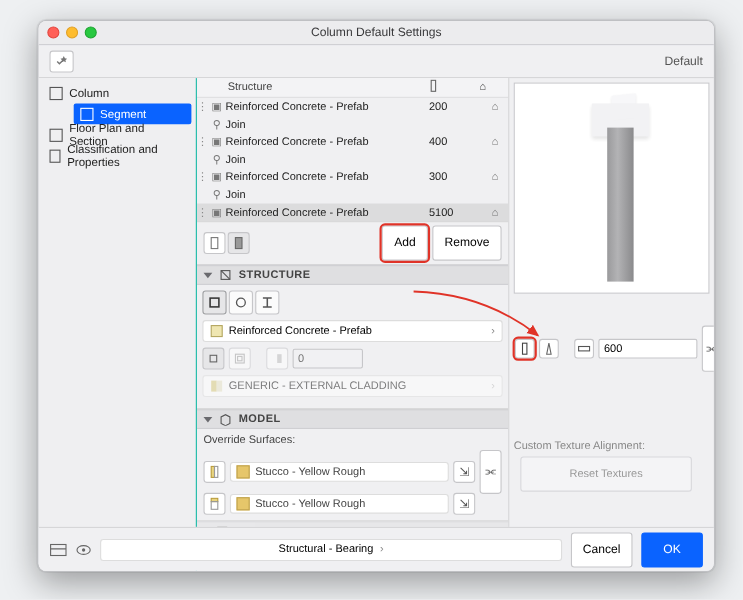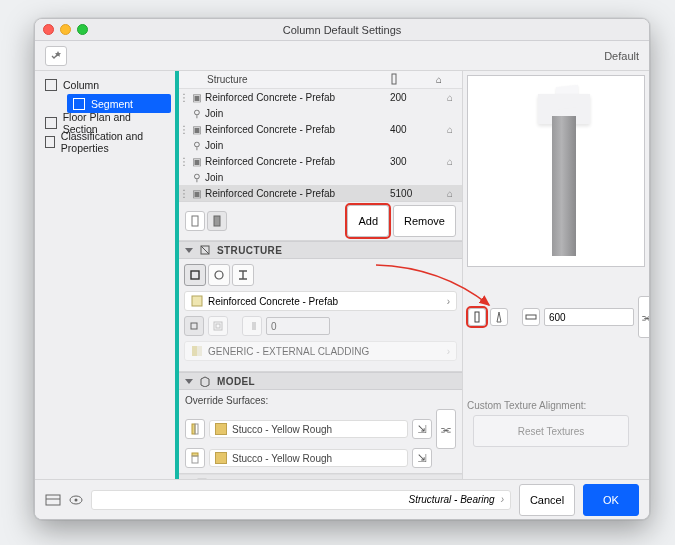--- a/index.html
+++ b/index.html
@@ -9,21 +9,21 @@
   .traffic{position:absolute; left:8px; top:5px; display:flex; gap:6px;}
   .tdot{width:11px;height:11px;border-radius:50%;}
   .tred{background:#ff5f57;border:1px solid #e2463f;}
   .tyel{background:#febc2e;border:1px solid #e0a027;}
   .tgrn{background:#28c840;border:1px solid #1fa532;}
   .title{flex:1;text-align:center;font-size:11px;color:#3a3a3c;}
   .toprow{height:30px;border-bottom:1px solid #d6d6d8;display:flex;align-items:center;justify-content:space-between;padding:0 10px;}
   .tool{width:22px;height:20px;border:1px solid #c6c6c9;border-radius:3px;display:flex;align-items:center;justify-content:center;background:#fff;}
   .deflab{font-size:11px;color:#555;}
   .body{display:flex;height:calc(100% - 52px);}
-  .side{width:144px;border-right:4px solid #14b8a6;padding:4px; background:#efeff1;}
+  .side{width:144px;border-right:1px solid #14b8a6;padding:4px; background:#efeff1;}
   .navit{height:19px;display:flex;align-items:center;gap:6px;padding:0 6px;font-size:10.5px;border-radius:2px;color:#222;}
   .navit.sel{background:#0a63ff;color:#fff;margin-left:28px;}
   .gico{width:12px;height:12px;border:1px solid currentColor;opacity:.75;}
   .main{flex:1;display:flex;position:relative;overflow:hidden;}
   .left{flex:1;min-width:0;display:flex;flex-direction:column;}
   .preview{width:187px;border-left:1px solid #d6d6d8;padding:4px;}
   .pvbox{border:1px solid #c8c8cc;background:#fff;height:192px;position:relative;}
   .tbl{border-bottom:1px solid #d6d6d8;}
   .thead{display:flex;height:18px;background:#f3f3f5;font-size:10px;color:#444;align-items:center;border-bottom:1px solid #dedee0;}
   .thead .c1{width:26px;}
@@ -59,21 +59,21 @@
   .dimrow{display:flex;align-items:center;gap:4px;}
   .dimrow .sqb{width:18px;height:18px;}
   .model{padding:5px 6px;border-bottom:1px solid #d6d6d8;font-size:10px;color:#444;}
   .mlrow{display:flex;gap:4px;align-items:center;margin-top:3px;}
   .mlrow .surf{flex:1;display:flex;align-items:center;gap:5px;height:18px;border:1px solid #ddd;border-radius:3px;padding:0 5px;background:#fff;}
   .swatch{width:12px;height:12px;background:#e6c66a;border:1px solid #bfa24e;}
   .disabled{opacity:.5;}
   .custtex{position:absolute;left:288px;top:329px;font-size:10px;color:#888;}
   .rstbtn{position:absolute;left:294px;top:344px;width:156px;height:32px;border:1px solid #d8d8dc;border-radius:3px;background:#f4f4f6;font-size:10px;color:#999;display:flex;align-items:center;justify-content:center;}
   .footer{position:absolute;left:0;bottom:0;right:0;height:40px;background:#f0f0f2;border-top:1px solid #d6d6d8;display:flex;align-items:center;padding:0 10px;gap:8px;}
-  .footer .line{flex:1;display:flex;align-items:center;gap:6px;height:20px;border:1px solid #ddd;border-radius:3px;padding:0 6px;font-size:10px;background:#fff;justify-content:flex-end;font-style:italic;}
+  .footer .line{flex:1;display:flex;align-items:center;gap:6px;height:20px;border:1px solid #ddd;border-radius:3px;padding:0 6px;font-size:10px;background:#fff;justify-content:center;}
   .ok{background:#0a63ff;color:#fff;border-color:#0a63ff;width:56px;justify-content:center;}
   .cancel{width:56px;justify-content:center;}
   
   svg.anno{position:absolute;pointer-events:none;}
   
   .pillar{position:absolute;left:84px;top:40px;width:24px;height:140px;background:linear-gradient(90deg,#9a9a9c,#b3b3b5 40%,#8a8a8c);}
   .cap{position:absolute;left:70px;top:18px;width:52px;height:30px;background:#f2f2f4;opacity:.95;box-shadow:0 2px 4px rgba(0,0,0,.12);}
   .cap2{position:absolute;left:88px;top:10px;width:22px;height:22px;background:#f7f7f9;opacity:.95;box-shadow:0 1px 3px rgba(0,0,0,.1);transform:skewY(-6deg);}
 </style>
 </head>

